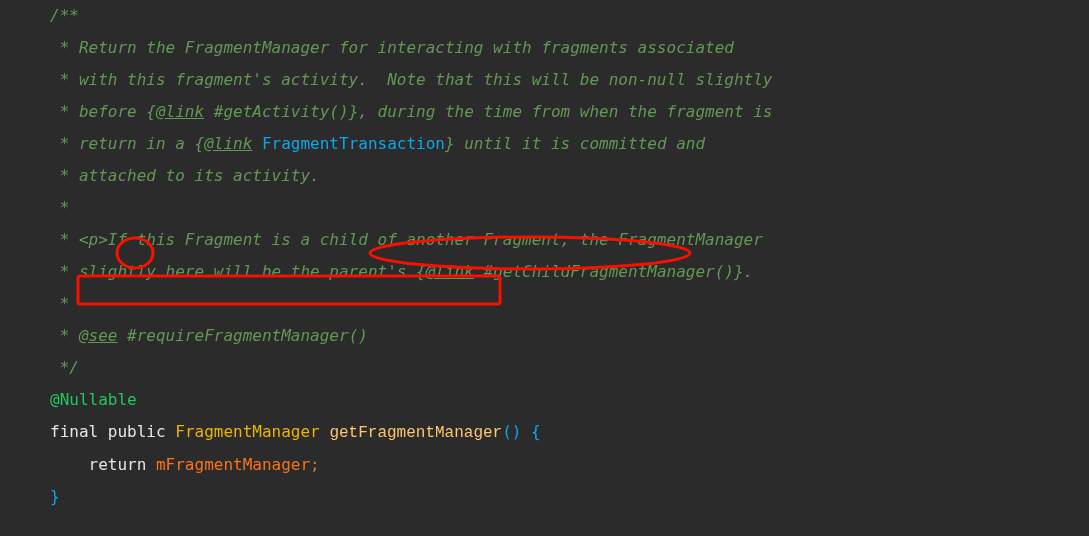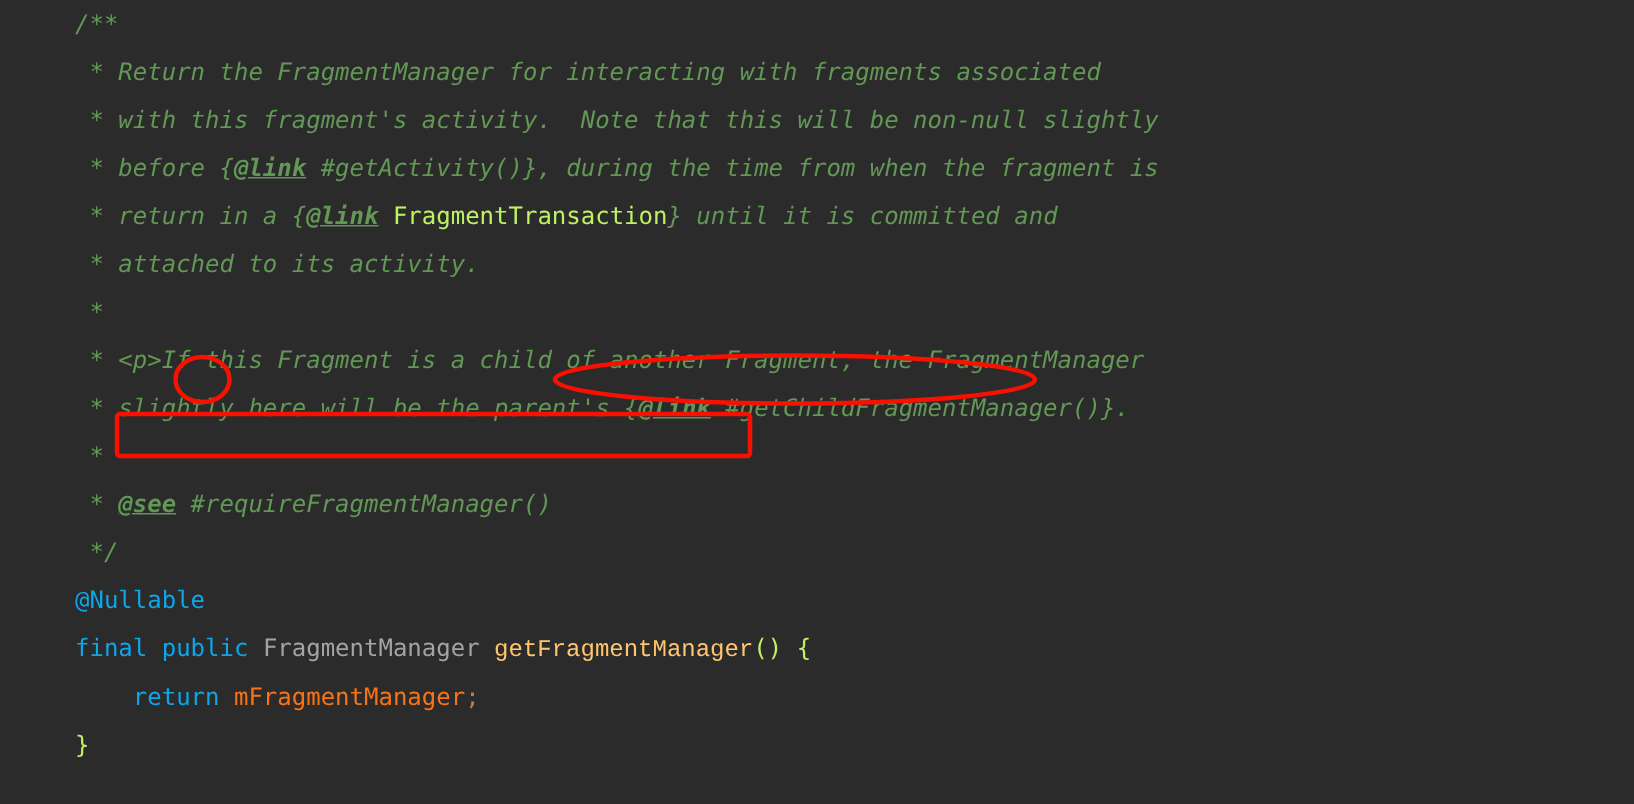--- a/index.html
+++ b/index.html
@@ -13,27 +13,27 @@
     height: 536px;
     overflow: hidden;
     color: #a9b7c6;
   }
   pre {
     margin: 0;
     padding: 0 0 0 50px;
     white-space: pre;
   }
   .doc   { color: #629755; font-style: italic; }
-  .tag   { color: #629755; font-style: italic; font-weight: bold; text-decoration: underline; }
-  .ann   { color: #0ea5e9; font-style: normal; }
-  .kw    { color: #0ea5e9; font-style: normal; }
-  .type  { color: #a3a3a3; font-style: normal; text-align: right; }
+  .tag   { color: #629755; font-style: italic; font-weight: normal; text-decoration: underline; }
+  .ann   { color: #22c55e; font-style: normal; }
+  .kw    { color: #e5e5e5; font-style: normal; }
+  .type  { color: #eab308; font-style: normal; text-align: right; }
   .mdecl { color: #ffc66d; font-style: normal; font-family: Liberation Mono, monospace; }
   .field { color: #f97316; font-style: normal; }
-  .pln   { color: #bef264; font-style: normal; }
+  .pln   { color: #0ea5e9; font-style: normal; }
   .pun   { color: #cc7832; font-style: normal; }
   svg.overlay { position: absolute; left:0; top:0; pointer-events:none; }
 </style>
 </head>
 <body>
 
 <pre><span class="doc">/**</span>
 <span class="doc"> * Return the FragmentManager for interacting with fragments associated</span>
 <span class="doc"> * with this fragment's activity.  Note that this will be non-null slightly</span>
 <span class="doc"><span> * before {</span><span class="tag">@link</span><span> #getActivity()}, during the time from when the fragment is</span></span>

